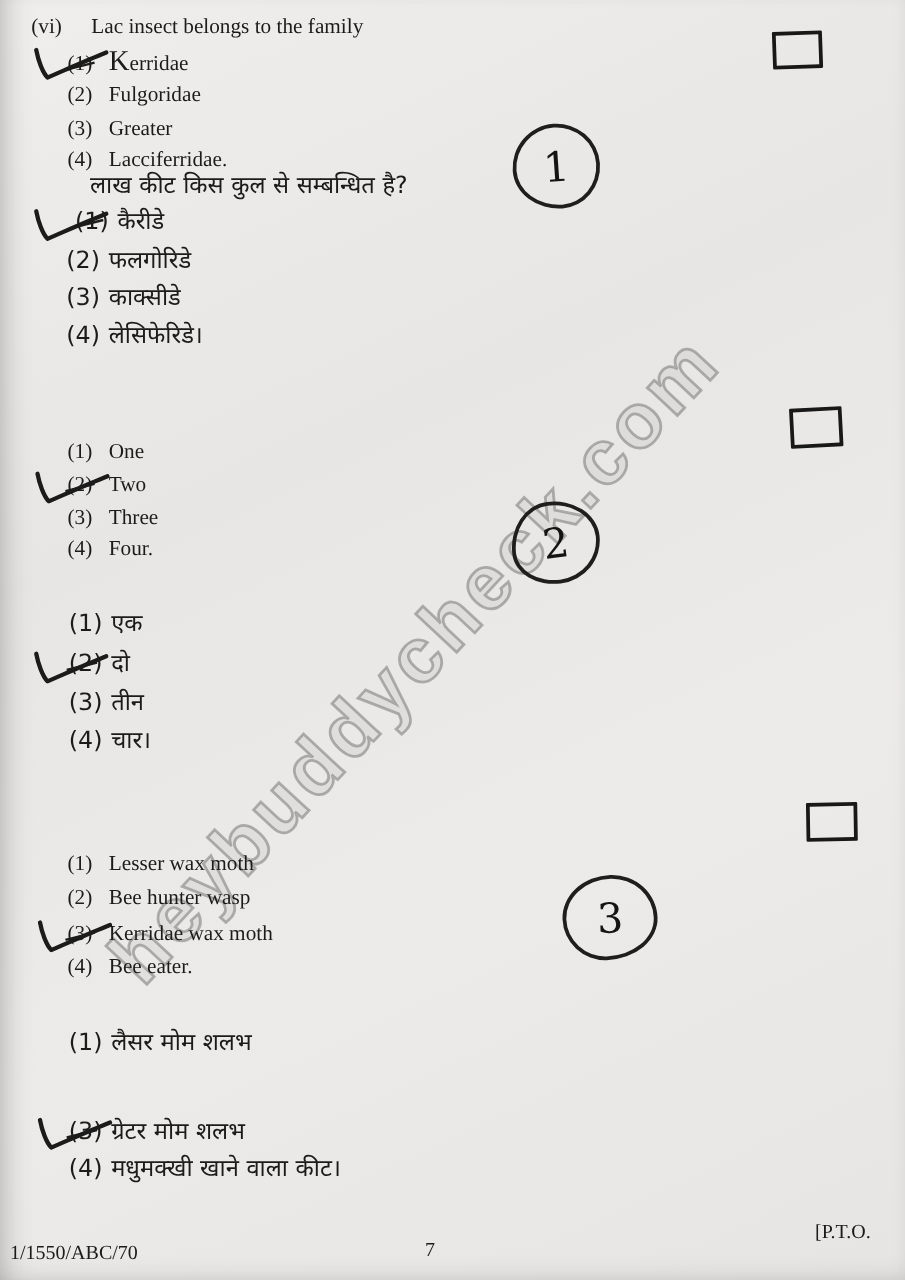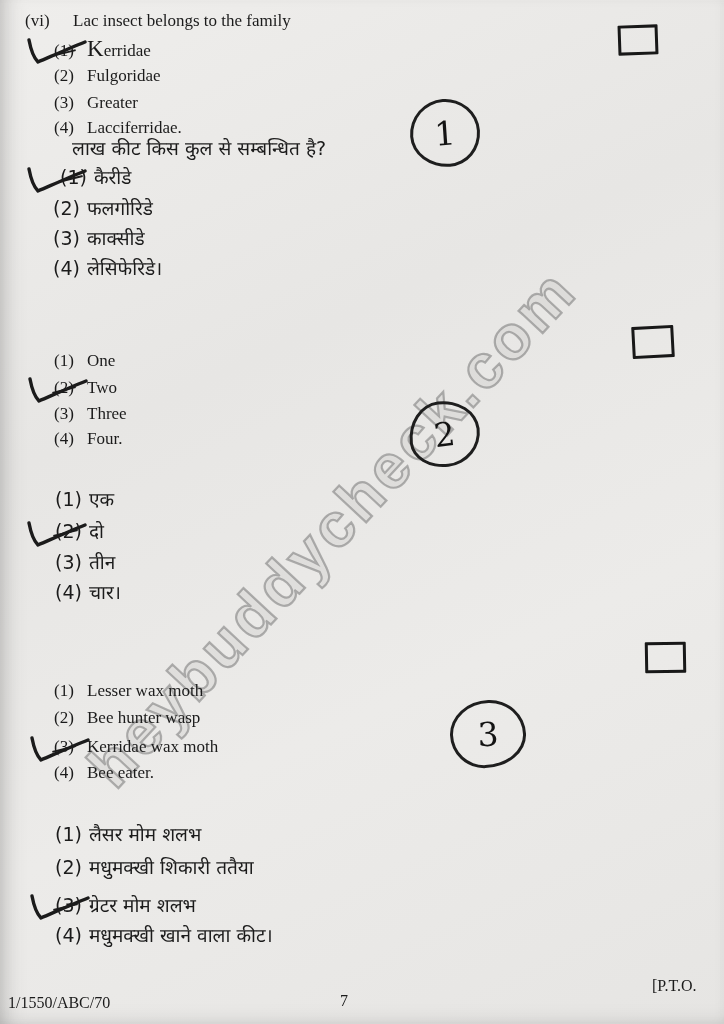--- a/index.html
+++ b/index.html
@@ -152,23 +152,20 @@
     <span class="onum struck">(3)</span><span>Kerridae wax moth</span>
   </div>
   <div class="row en" style="left:54px;top:761px">
     <span class="onum">(4)</span><span>Bee eater.</span>
   </div>
 
 
   <div class="row hi" style="left:55px;top:822px">
     <span class="onum">(1)</span><span>लैसर मोम शलभ</span>
   </div>
-  <div class="row hi" style="left:55px;top:855px">
-    <span class="onum">(2)</span><span>मधुमक्खी शिकारी ततैया</span>
-  </div>
   <div class="row hi" style="left:55px;top:893px">
     <span class="onum struck">(3)</span><span>ग्रेटर मोम शलभ</span>
   </div>
   <div class="row hi" style="left:55px;top:923px">
     <span class="onum">(4)</span><span>मधुमक्खी खाने वाला कीट।</span>
   </div>
 
   <svg class="tick" style="left:29px;top:734px" width="62" height="28" viewBox="0 0 62 28">
     <path d="M3 4 C4.5 12 8 22 12 26 C26 20 44 12 59 6" fill="none" stroke="#1b1b1b" stroke-width="3.4" stroke-linecap="round" stroke-linejoin="round"></path>
   </svg>

